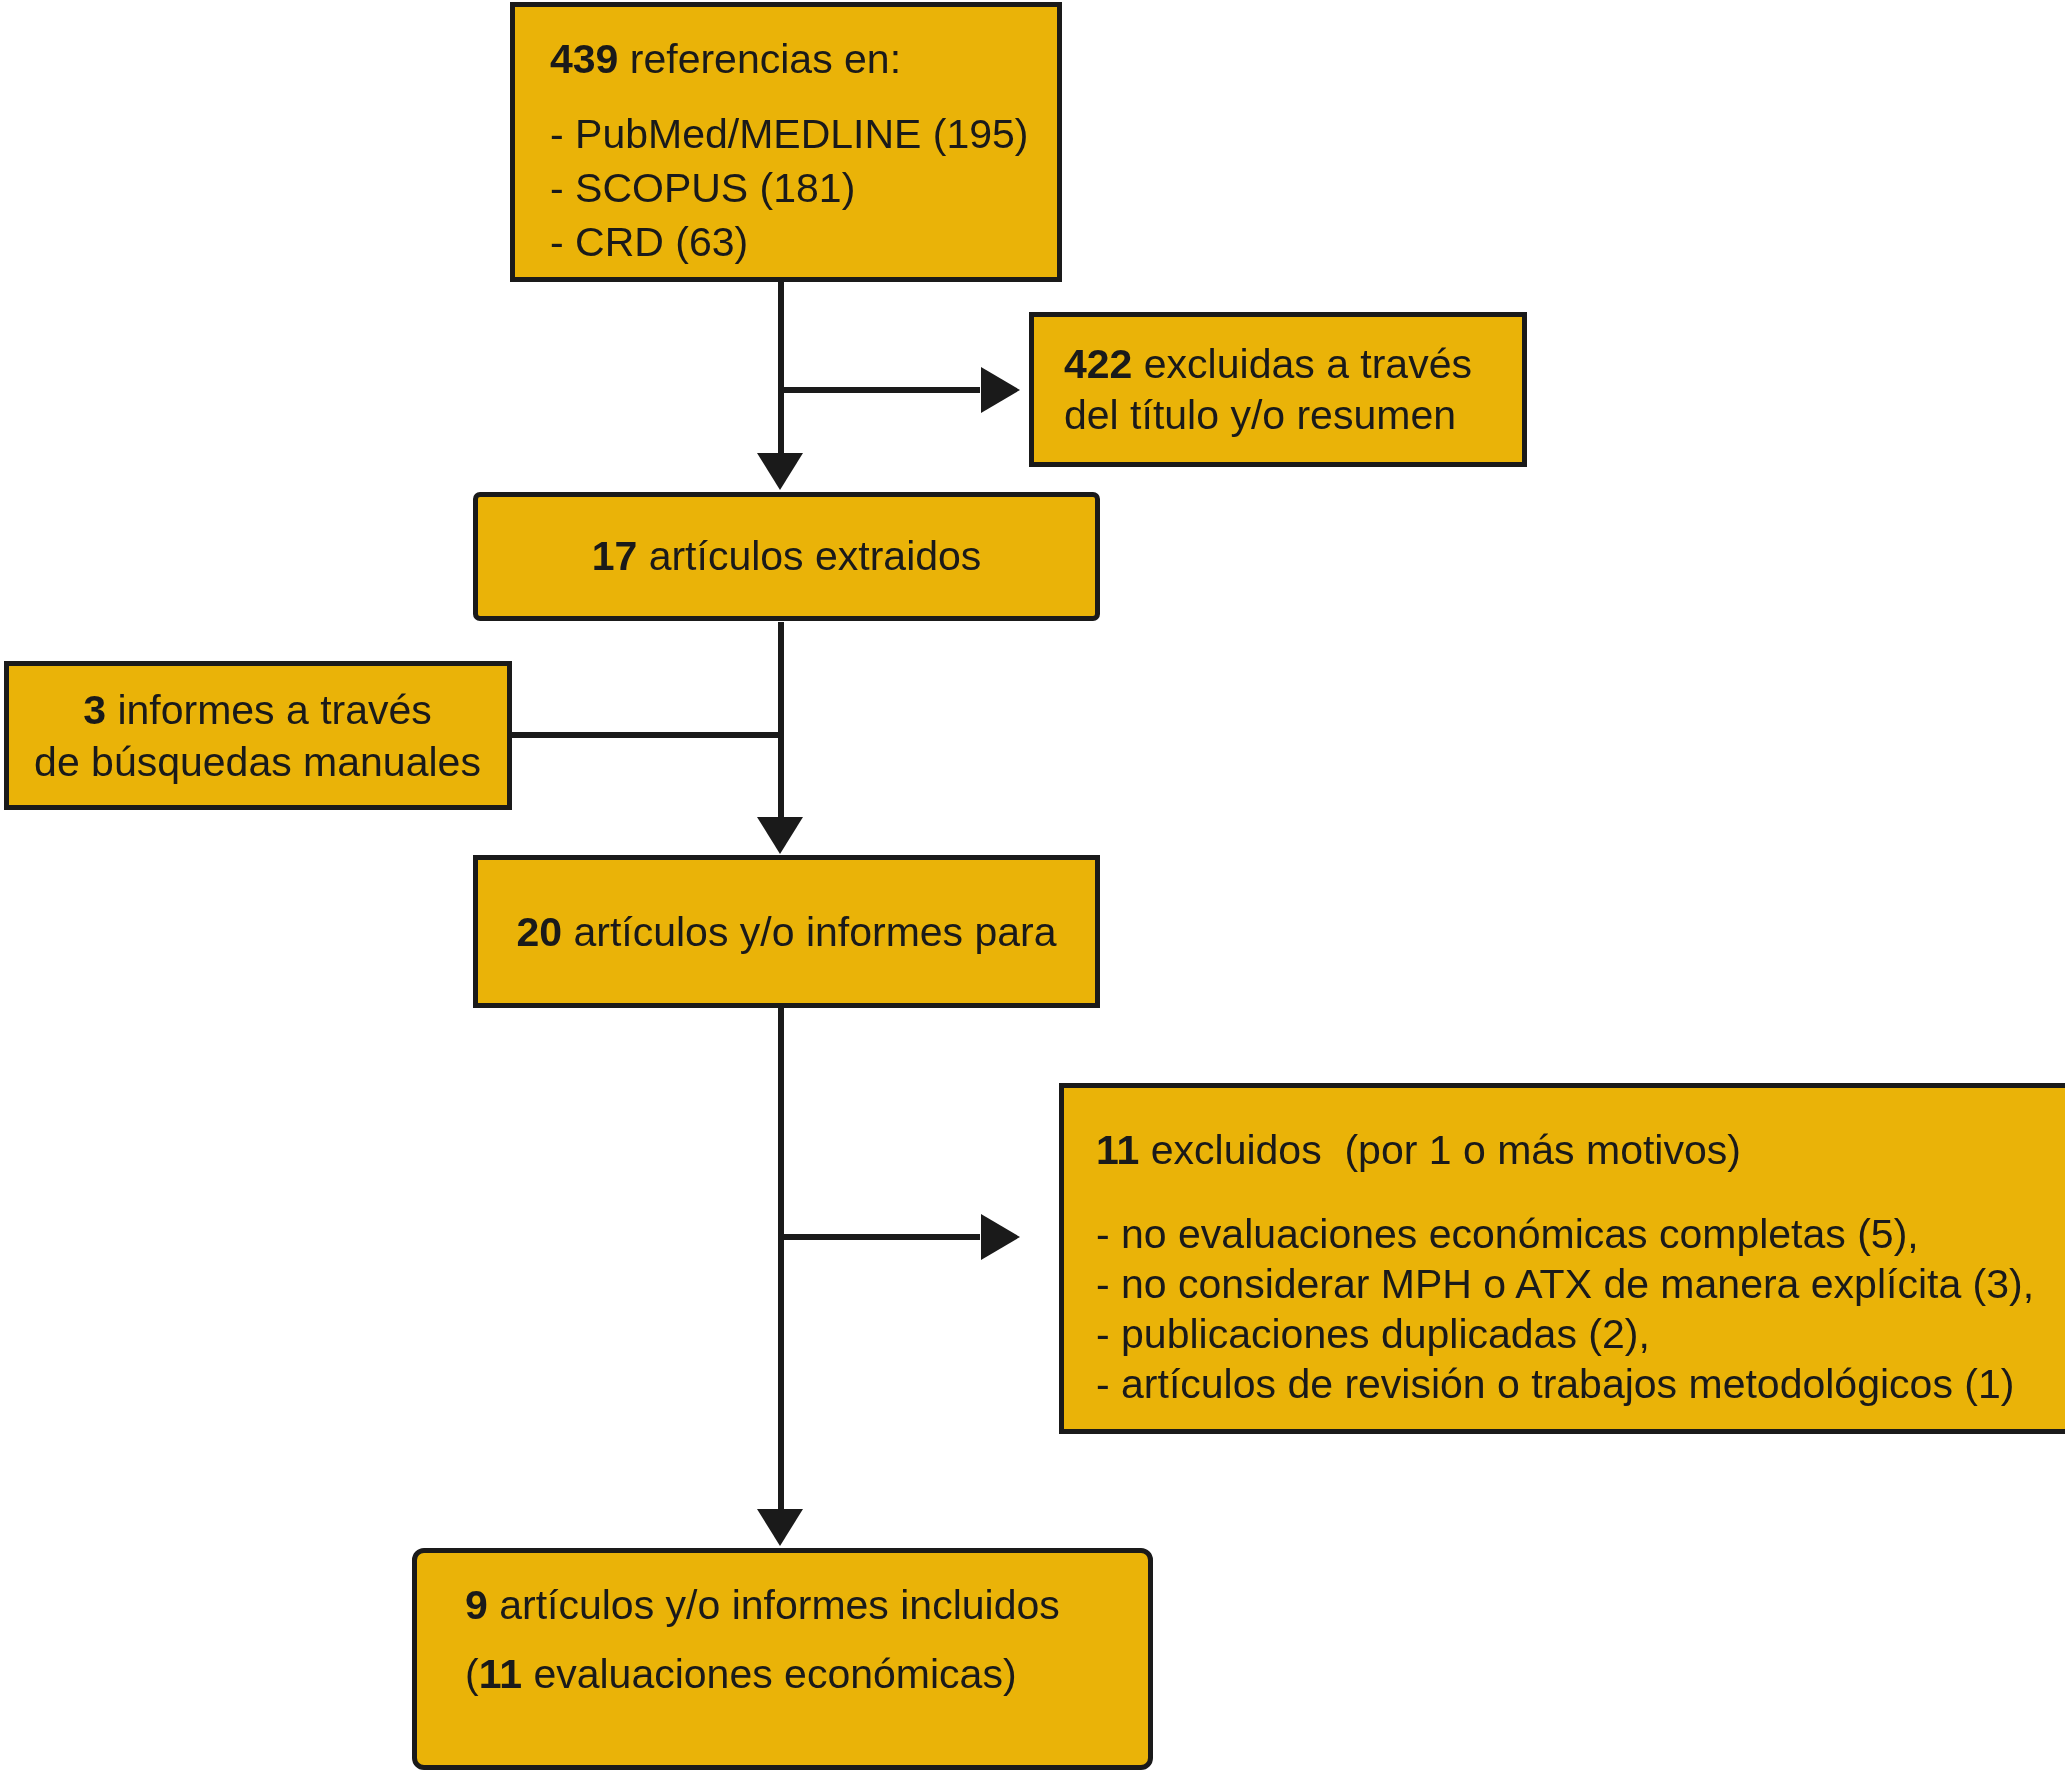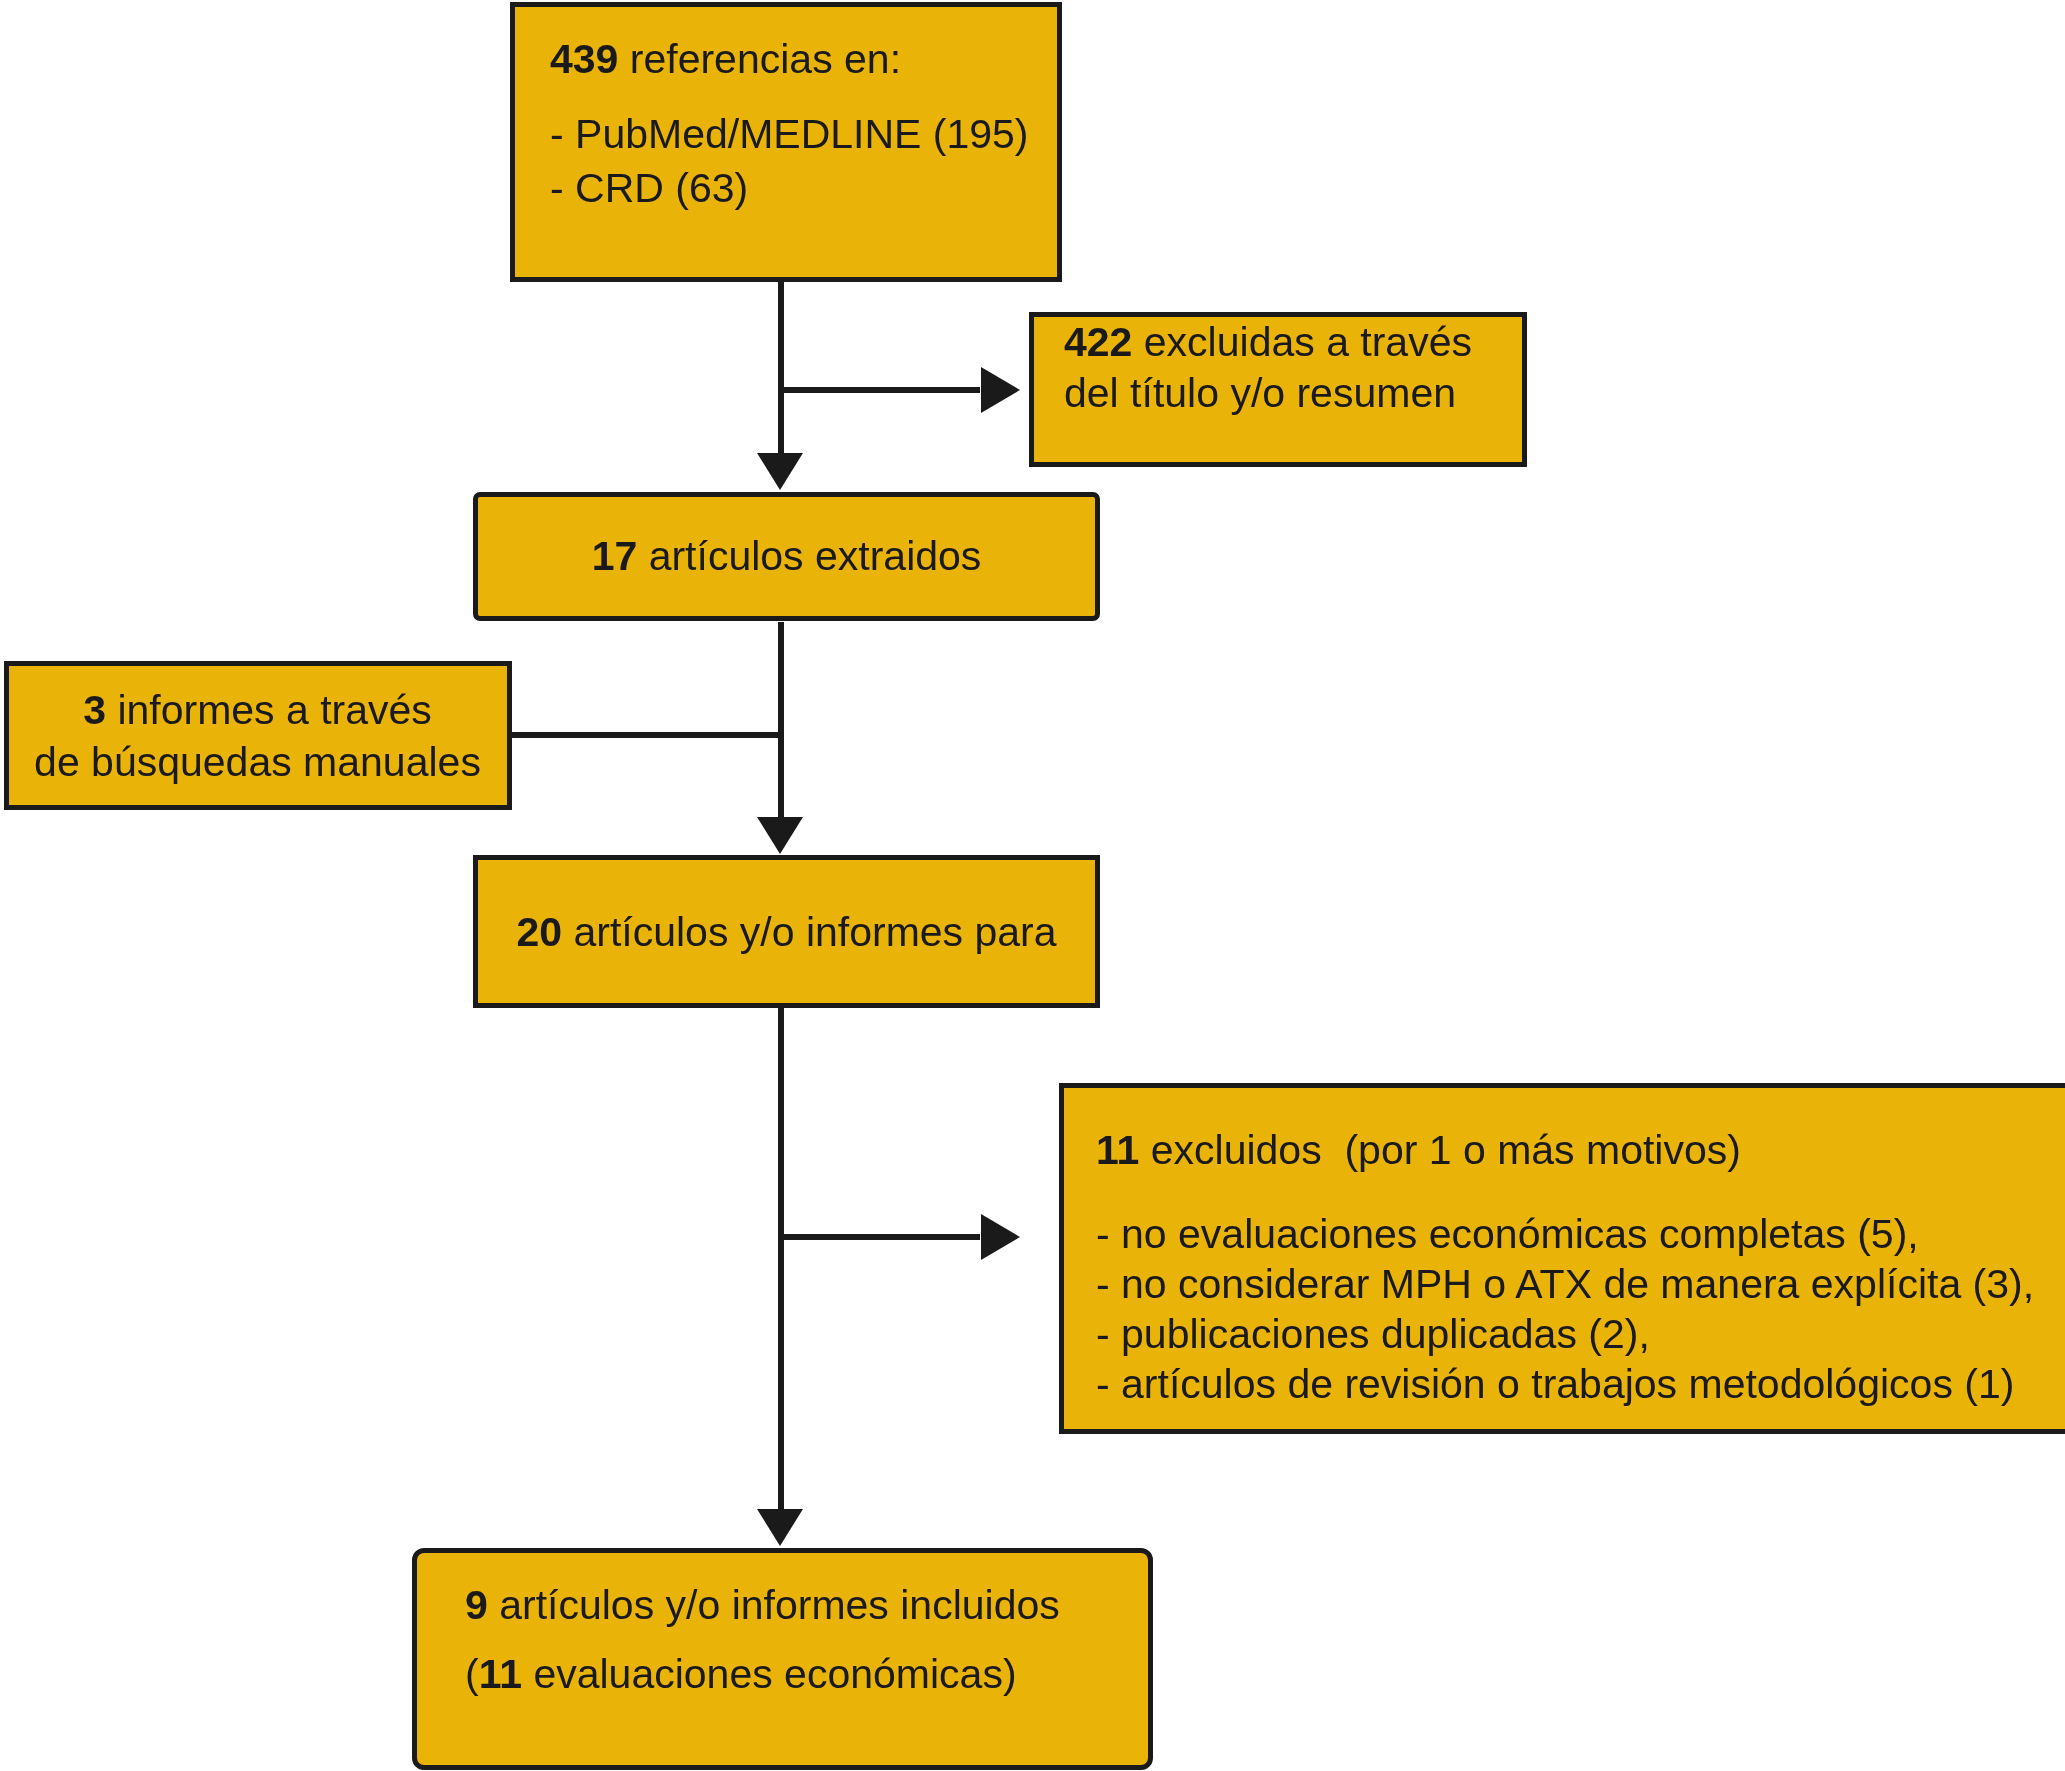--- a/index.html
+++ b/index.html
@@ -29,20 +29,21 @@
   .center-box {
     display: flex;
     flex-direction: column;
     justify-content: center;
     align-items: center;
     text-align: center;
   }
   .vcenter-left {
     display: flex;
     flex-direction: column;
+    justify-content: center;
     text-align: left;
   }
   .line {
     position: absolute;
     background: #1a1a1a;
   }
   .arrow-down {
     position: absolute;
     width: 0;
     height: 0;
@@ -77,20 +78,21 @@
 </style>
 </head>
 <body>
 
 <div id="canvas">
 
   <div class="box" id="box-sources">
     <div class="tline"><span class="b">439</span><span> referencias en:</span></div>
     <div class="gap"></div>
     <div class="tline">- PubMed/MEDLINE (195)</div>
+    <div class="tline">- SCOPUS (181)</div>
     <div class="tline">- CRD (63)</div>
   </div>
 
   <div class="line" style="left:778px; top:282px; width:6.2px; height:176px;"></div>
   <div class="arrow-down" style="left:757px; top:453px;"></div>
 
   <div class="line" style="left:780px; top:387px; width:200px; height:6.2px;"></div>
   <div class="arrow-right" style="left:981px; top:367px;"></div>
 
   <div class="box vcenter-left" id="box-excluded-screening">

